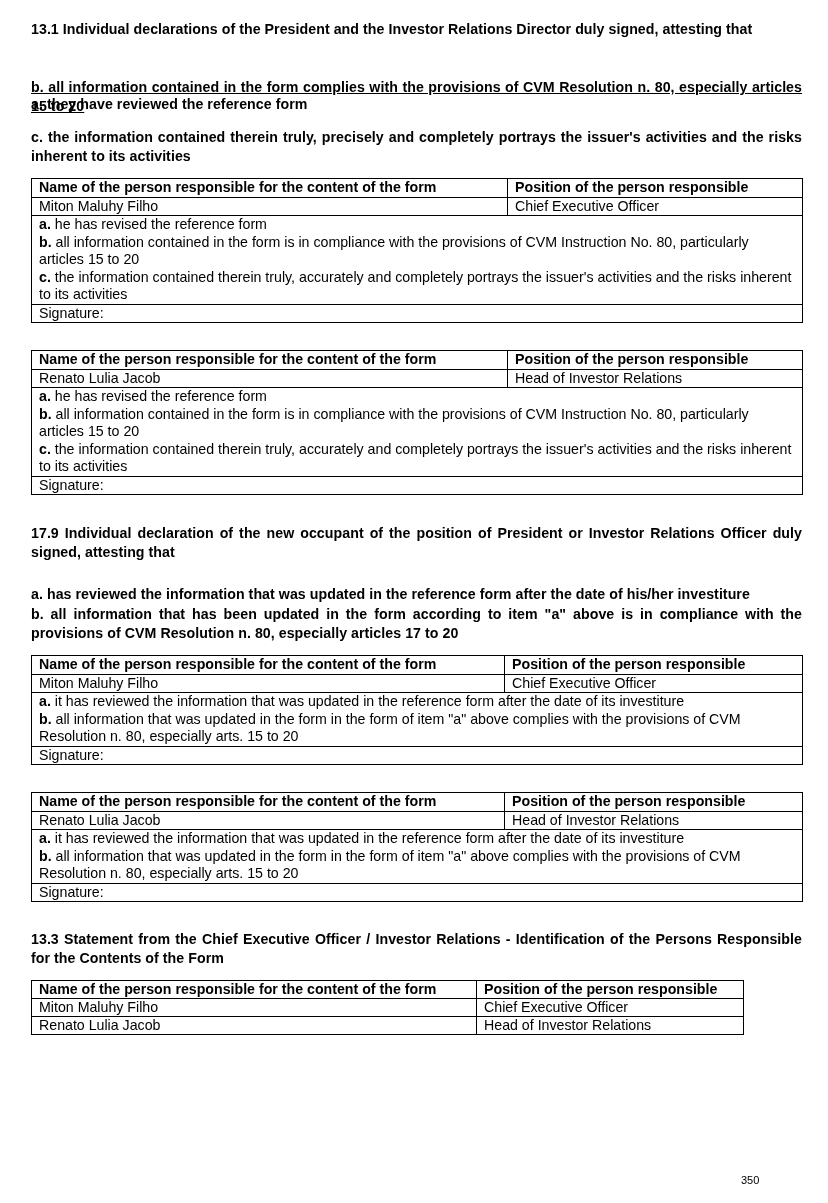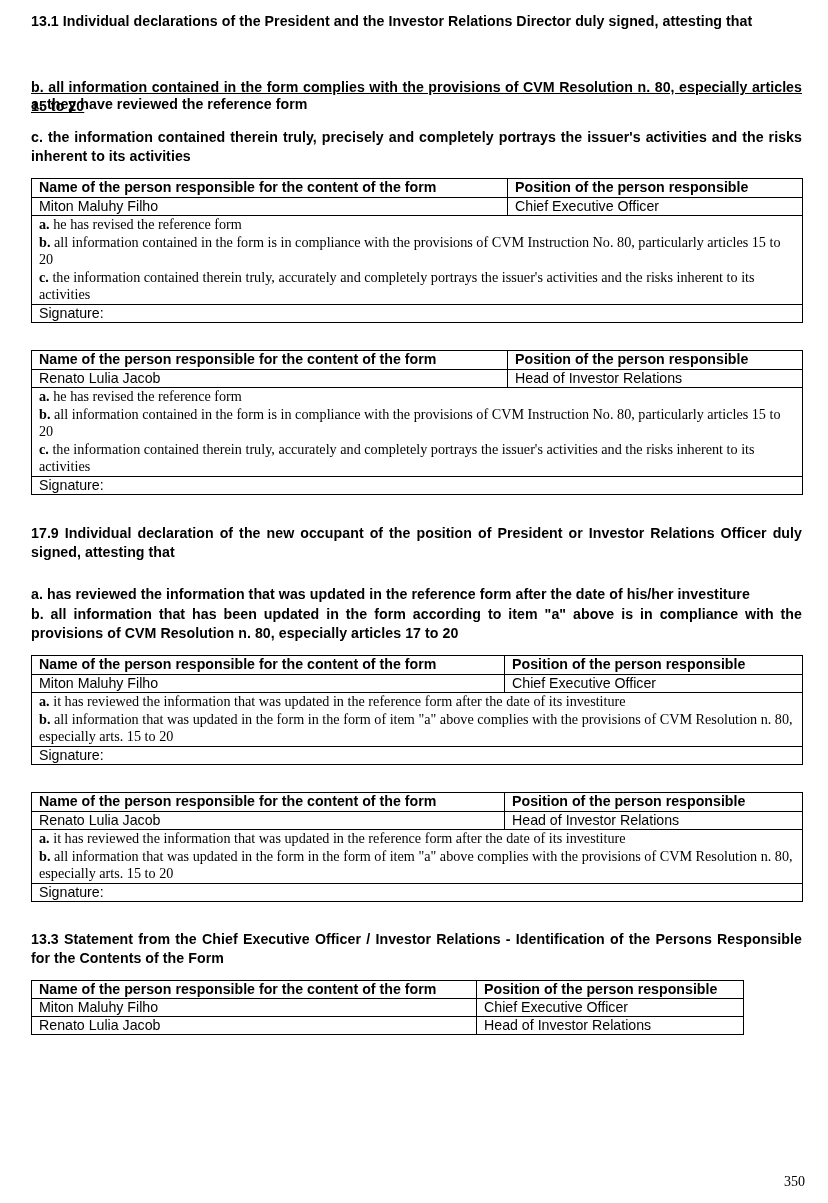--- a/index.html
+++ b/index.html
@@ -13,39 +13,39 @@
       text-align: justify; letter-spacing: 0.05px;
     }
     table.decl {
       position: absolute; left: 31px; width: 772px;
       border-collapse: collapse; font-size: 14.2px;
     }
     table.decl td {
       border: 1px solid #000; padding: 0 7px; line-height: 17.5px; vertical-align: top;
     }
     table.decl td.hdr { font-weight: bold; }
-    table.decl td.body { padding-top: 0; padding-bottom: 0; font-family: Liberation Serif, serif; }
+    table.decl td.body { padding-top: 0; padding-bottom: 0; }
     .item { display: block; }
     .item b { font-weight: bold; }
     table.summary {
       position: absolute; left: 31px; width: 713px;
       border-collapse: collapse; font-size: 14.2px;
     }
     table.summary td {
       border: 1px solid #000; padding: 0 7px; line-height: 17px; vertical-align: top;
     }
     table.summary td.hdr { font-weight: bold; }
     .page-num {
-      position: absolute; left: 784px; top: 1174px; font-size: 14px; font-family: Liberation Serif, serif;
+      position: absolute; left: 741px; top: 1174px; font-size: 11px;
     }
   </style>
 </head>
 <body>
 
-<div class="para" style="top:12px;">13.1 Individual declarations of the President and the Investor Relations Director duly signed, attesting that</div>
+<div class="para" style="top:20px;">13.1 Individual declarations of the President and the Investor Relations Director duly signed, attesting that</div>
 <div class="para" style="top:47px;margin-top:48px;">a. they have reviewed the reference form</div>
 <div class="para" style="top:78px;text-decoration:underline;">b. all information contained in the form complies with the provisions of CVM Resolution n. 80, especially articles 15 to 20</div>
 <div class="para" style="top:128px;">c. the information contained therein truly, precisely and completely portrays the issuer's activities and the risks inherent to its activities</div>
 
 <table class="decl" style="top:178px;">
   <tbody>
       <tr>
     <td class="hdr" style="width:461px;">Name of the person responsible for the content of the form</td>
     <td class="hdr">Position of the person responsible</td>
   </tr>

